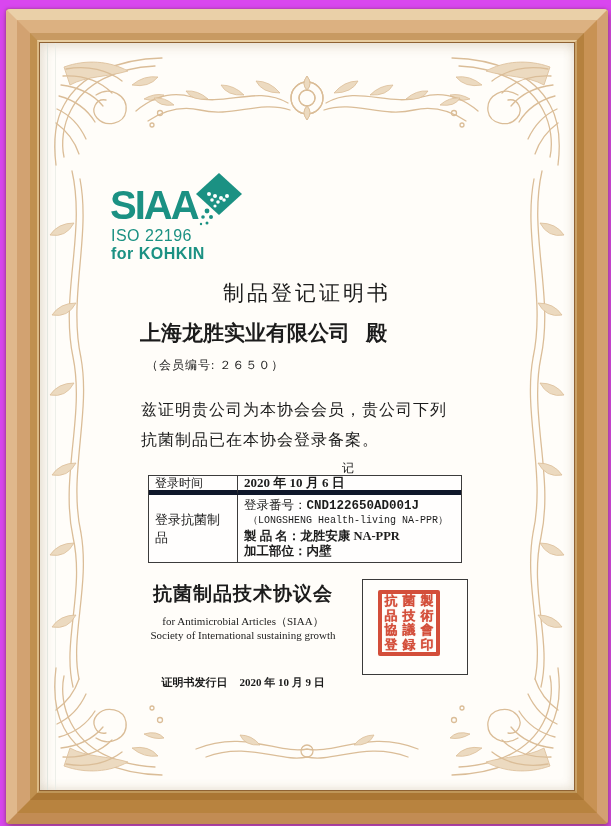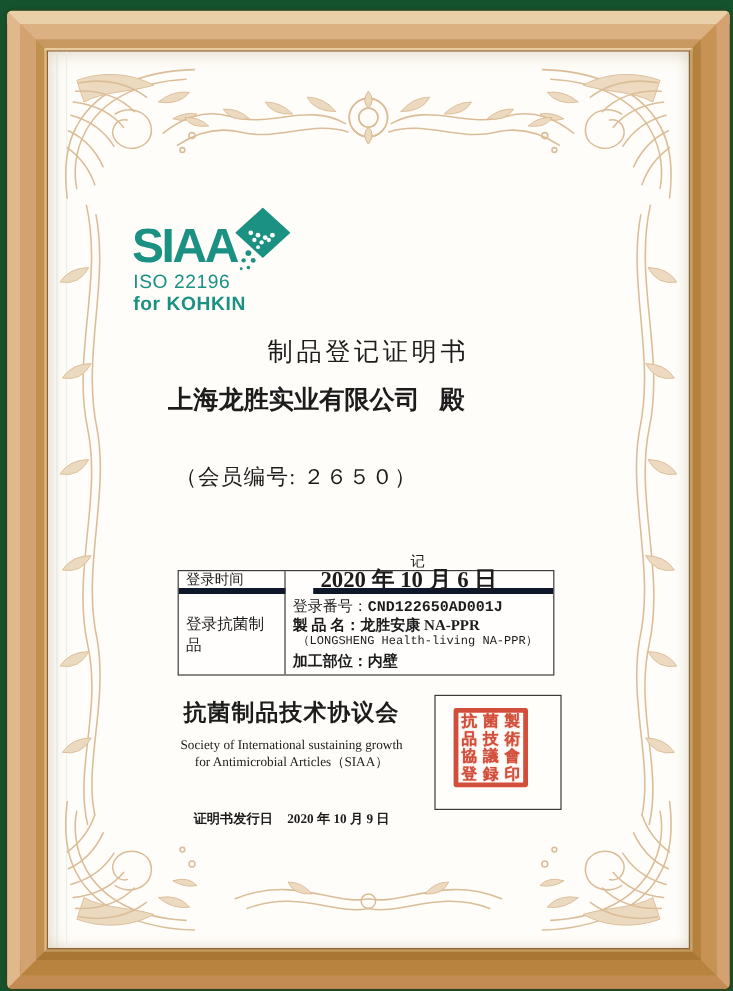--- a/index.html
+++ b/index.html
@@ -1,16 +1,16 @@
 <!DOCTYPE html>
 <html><head>
 <meta charset="utf-8">
 <style>
   html,body{margin:0;padding:0;background:#ffffff;}
-  .photo{position:relative;width:611px;height:826px;background:#14532d;overflow:hidden;
+  .photo{position:relative;width:611px;height:826px;background:#d946ef;overflow:hidden;
          font-family:"Liberation Serif","DejaVu Serif",serif;}
   
   .frame{position:absolute;left:6px;top:9px;right:3px;bottom:2px;background:#c9965e;border-radius:4px;
          box-shadow:1px 3px 6px rgba(80,50,20,.5),-1px -1px 2px rgba(80,50,20,.18);}
   .f1,.f2,.f3,.flip{position:absolute;border-style:solid;pointer-events:none;}
   .f1{inset:0;border-width:11px;border-color:#ead0a8 #d3a172 #c28c54 #e0b88c;border-radius:4px;}
   .f2{inset:11px;border-width:13px;border-color:#dcb181 #c89254 #b8833f #d2a271;}
   .f3{inset:24px;border-width:7px;border-color:#c89a62 #b5813e #aa7634 #c0904f;}
   .flip{inset:31px;border-width:3px;border-color:#e8cda0 #c9a268 #bf9659 #dcba84;}
   
@@ -29,31 +29,31 @@
   .logo .diamond{position:absolute;left:86px;top:0;}
   .logo .iso{position:absolute;left:1px;top:54px;font-family:"Liberation Sans","DejaVu Sans",sans-serif;
         font-weight:400;font-size:16px;letter-spacing:.5px;}
   .logo .kohkin{position:absolute;left:1px;top:72px;font-family:"Liberation Sans","DejaVu Sans",sans-serif;
         font-weight:800;font-size:16px;letter-spacing:.5px;}
   
   .title{position:absolute;left:0;top:236px;width:100%;box-sizing:border-box;
         text-align:center;font-size:21px;font-weight:400;letter-spacing:3px;}
   .company{position:absolute;left:100px;top:276px;font-size:21px;font-weight:700;font-family:Liberation Serif, serif;}
   .company .honor{margin-left:16px;}
-  .member{position:absolute;left:106px;top:314px;font-size:18px;letter-spacing:1px;margin-top:28px;}
+  .member{position:absolute;left:106px;top:314px;font-size:12px;letter-spacing:1px;}
   .para{position:absolute;left:101px;top:352px;width:360px;font-size:16px;letter-spacing:1px;line-height:30px;}
   .record{position:absolute;left:190px;top:417px;width:236px;text-align:center;font-size:12px;}
   
   .regtable{position:absolute;left:108px;top:432px;width:312px;border:1px solid #3c3c3c;
         display:grid;grid-template-columns:89px 1fr;grid-template-rows:19px auto;background:rgba(255,255,255,.6);}
   .cell{border-right:1px solid #3c3c3c;border-bottom:5px solid #0f172a;padding:1px 6px;box-sizing:border-box;}
   .cell:nth-child(2n){border-right:none;}
   .cell.last{border-bottom:none;}
   .lab1{font-size:12px;display:flex;align-items:center;}
-  .val1{font-size:19px;font-weight:700;display:flex;align-items:center;margin-left:23px;}
+  .val1{font-size:13px;font-weight:700;display:flex;align-items:center;}
   .lab2{font-size:13px;display:flex;align-items:center;}
   .val2{font-size:12.5px;padding-top:2px;padding-bottom:3px;}
   .val2 .ln{line-height:14px;margin:1px 0;}
   .code{font-family:"Liberation Mono","DejaVu Sans Mono",monospace;font-weight:700;font-size:12.5px;}
   .bold{font-weight:700;}
   .en-small{font-family:"Liberation Mono","DejaVu Sans Mono",monospace;font-size:10px;padding-left:4px;}
   
   .issuer{position:absolute;left:33px;top:538px;width:340px;text-align:center;}
   .issuer .cn{font-size:19px;letter-spacing:1px;font-weight:600;margin-bottom:7px;}
   .issuer .en{font-size:11px;line-height:14px;}
@@ -166,45 +166,49 @@
           <div class="kohkin">for KOHKIN</div>
         </div>
 
         <div class="title">制品登记证明书</div>
 
         <div class="company">
           <span>上海龙胜实业有限公司</span><span class="honor">殿</span>
         </div>
         <div class="member">（会员编号: ２６５０）</div>
 
+        <div class="para">
+          <div>兹证明贵公司为本协会会员，贵公司下列</div>
+          <div>抗菌制品已在本协会登录备案。</div>
+        </div>
 
         <div class="record">记</div>
 
         <div class="regtable">
           <div class="cell lab1">登录时间</div>
           <div class="cell val1">2020 年 10 月 6 日</div>
           <div class="cell lab2 last">登录抗菌制品</div>
           <div class="cell val2 last">
             <div class="ln">
               <span>登录番号：</span><span class="code">CND122650AD001J</span>
             </div>
+            <div class="ln en-small">（LONGSHENG Health-living NA-PPR）</div>
             <div class="ln bold">
               <span>製 品 名：</span><span>龙胜安康 NA-PPR</span>
             </div>
-            <div class="ln en-small">（LONGSHENG Health-living NA-PPR）</div>
             <div class="ln bold">
               <span>加工部位：</span><span>内壁</span>
             </div>
           </div>
         </div>
 
         <div class="issuer">
           <div class="cn">抗菌制品技术协议会</div>
+          <div class="en">for Antimicrobial Articles（SIAA）</div>
           <div class="en">Society of International sustaining growth</div>
-          <div class="en">for Antimicrobial Articles（SIAA）</div>
           <div class="date">
             <span>证明书发行日</span><span class="dv">2020 年 10 月 9 日</span>
           </div>
         </div>
 
         <div class="seal-box">
           <div class="seal">
             <span>抗</span>
             <span>菌</span>
             <span>製</span>

